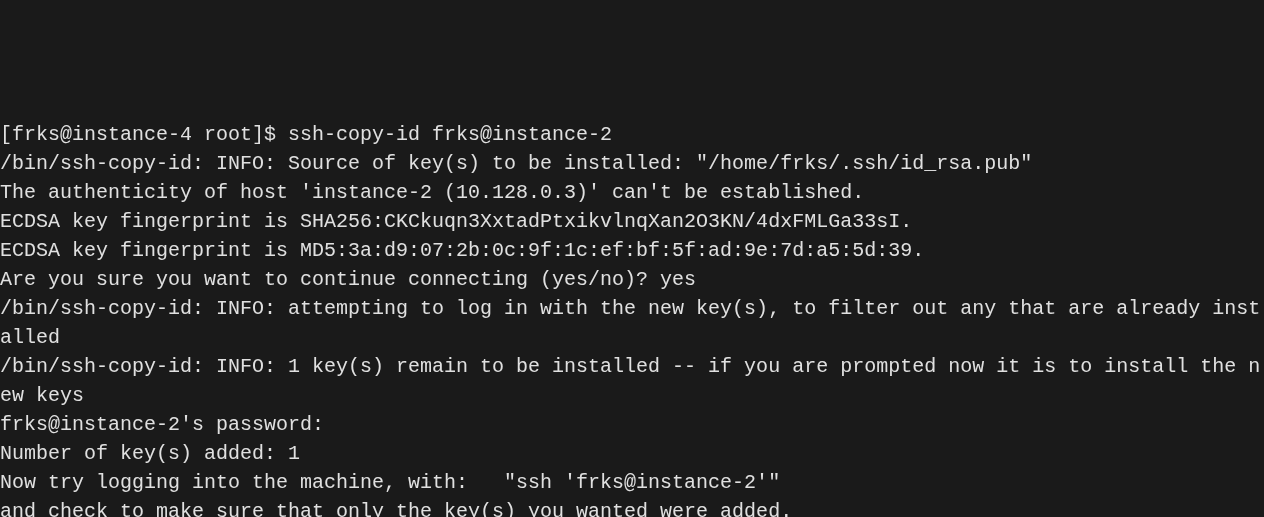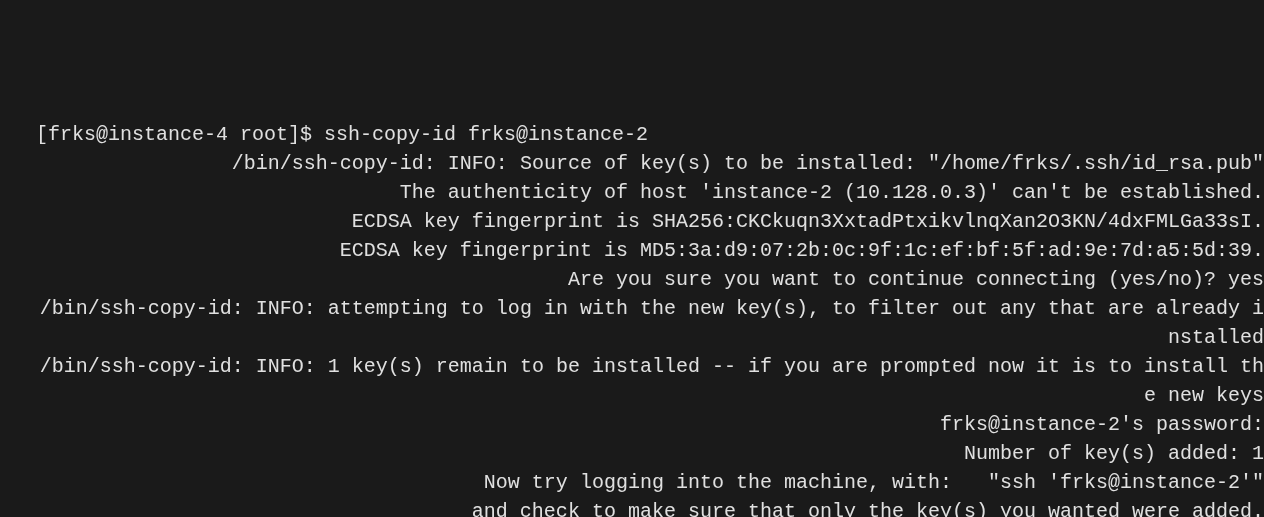--- a/index.html
+++ b/index.html
@@ -18,31 +18,29 @@
       height: 517px;
       overflow: hidden;
       white-space: pre-wrap;
       word-break: break-all;
     }
     .terminal {
       width: 100%;
     }
     .line {
       display: block;
-      padding-left: 36px;
     }
     .prompt {
       color: #e0e0e0;
     }
     .command {
       color: #e0e0e0;
     }
     .output {
       color: #e0e0e0;
-      text-align: right;
     }
   </style>
 </head>
 <body>
 
 
 
 <div class="terminal"><span class="line"><span class="prompt">[frks@instance-4 root]$ </span><span class="command">ssh-copy-id frks@instance-2</span></span><span class="line output">/bin/ssh-copy-id: INFO: Source of key(s) to be installed: "/home/frks/.ssh/id_rsa.pub"</span><span class="line output">The authenticity of host 'instance-2 (10.128.0.3)' can't be established.</span><span class="line output">ECDSA key fingerprint is SHA256:CKCkuqn3XxtadPtxikvlnqXan2O3KN/4dxFMLGa33sI.</span><span class="line output">ECDSA key fingerprint is MD5:3a:d9:07:2b:0c:9f:1c:ef:bf:5f:ad:9e:7d:a5:5d:39.</span><span class="line output">Are you sure you want to continue connecting (yes/no)? yes</span><span class="line output">/bin/ssh-copy-id: INFO: attempting to log in with the new key(s), to filter out any that are already installed</span><span class="line output">/bin/ssh-copy-id: INFO: 1 key(s) remain to be installed -- if you are prompted now it is to install the new keys</span><span class="line output">frks@instance-2's password:</span><span class="line output"></span><span class="line output">Number of key(s) added: 1</span><span class="line output"></span><span class="line output">Now try logging into the machine, with:   "ssh 'frks@instance-2'"</span><span class="line output">and check to make sure that only the key(s) you wanted were added.</span></div>
 
 

